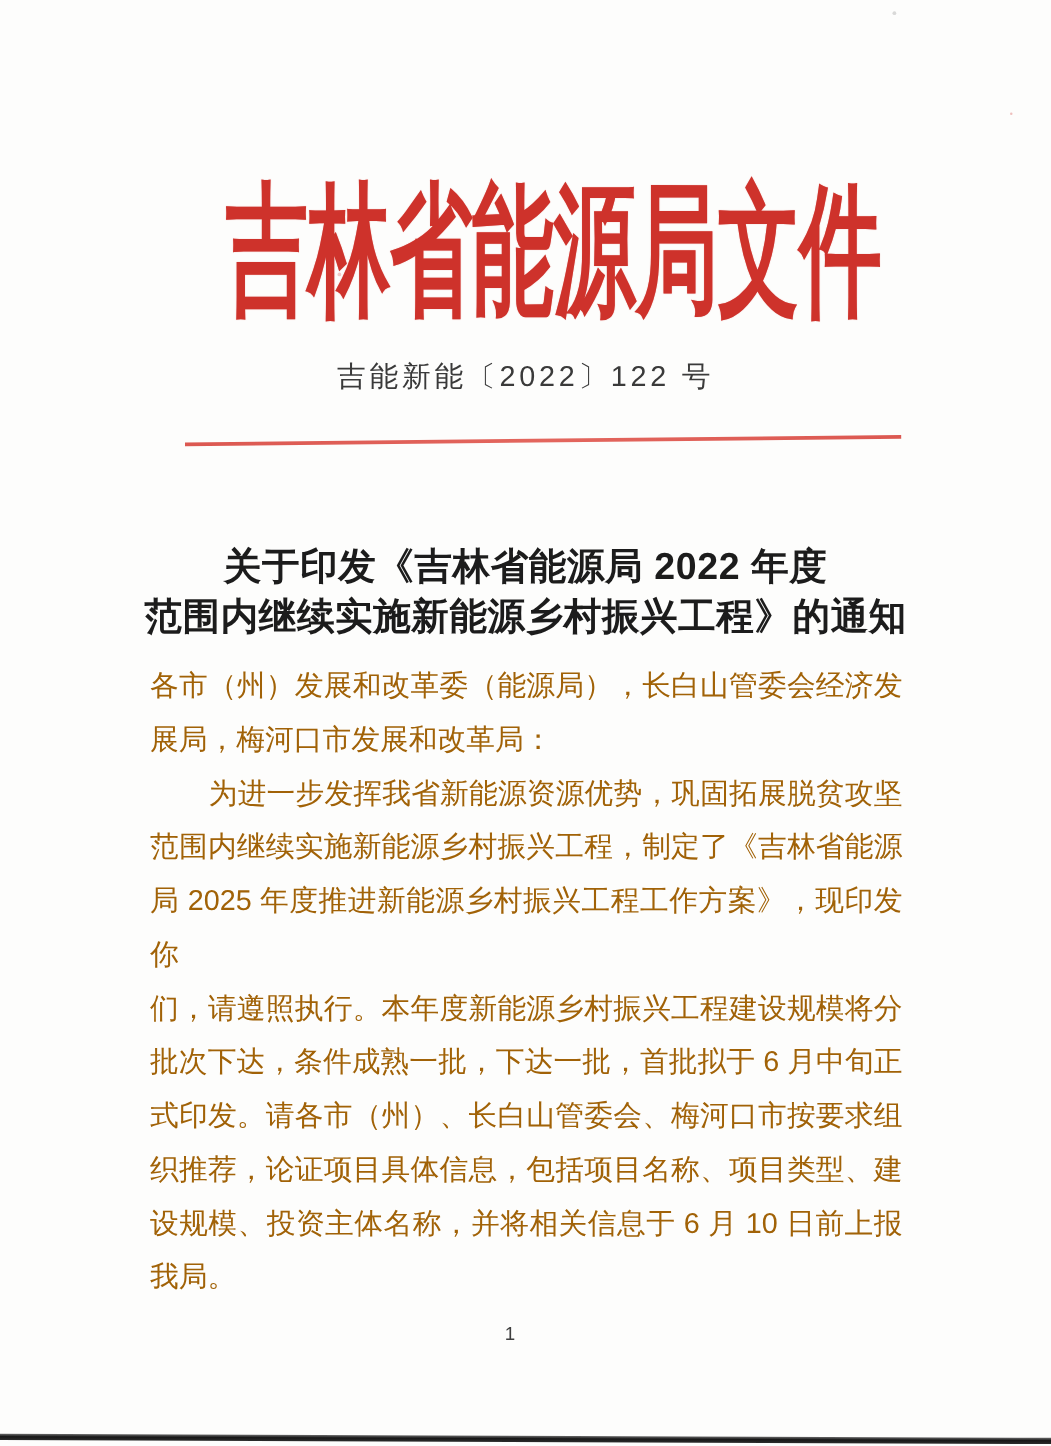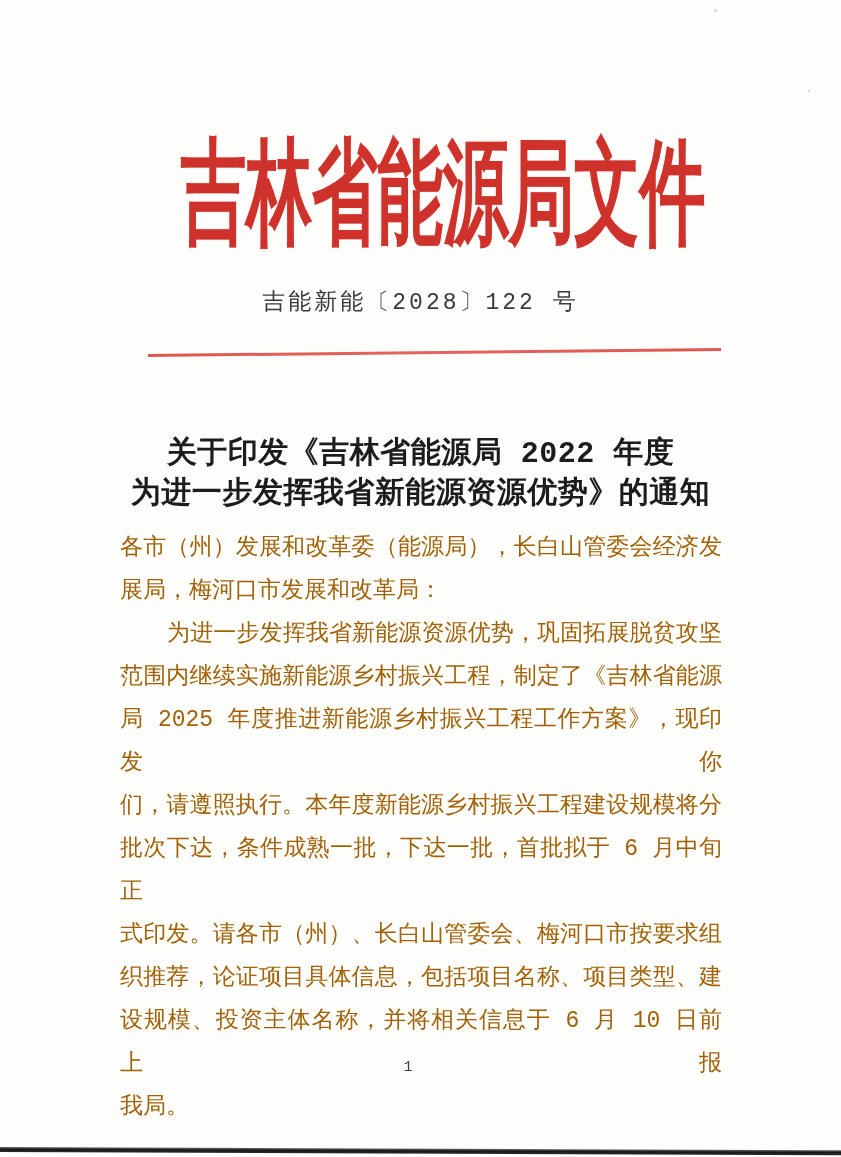--- a/index.html
+++ b/index.html
@@ -7,21 +7,21 @@
     padding: 0;
     background: #e9e9e9;
   }
   .page {
     position: relative;
     width: 841px;
     height: 1157px;
     margin: 0 auto;
     background: #fdfdfc;
     overflow: hidden;
-    font-family: Liberation Mono, monospace;
+    font-family: Liberation Sans, sans-serif;
   }
   
   .masthead {
     position: absolute;
     top: 144px;
     left: 0;
     width: 100%;
     text-align: center;
     line-height: 1;
     font-size: 115px;
@@ -123,27 +123,27 @@
   
   .speck { position: absolute; border-radius: 50%; }
 </style>
 </head>
 <body>
 
 <div class="page">
 
   <div class="masthead">吉林省能源局文件</div>
 
-  <div class="doc-number">吉能新能〔2028〕122 号</div>
+  <div class="doc-number">吉能新能〔2022〕122 号</div>
 
   <div class="red-rule"></div>
 
   <div class="title-block">
     <div>关于印发《吉林省能源局 2022 年度</div>
-    <div>为进一步发挥我省新能源资源优势》的通知</div>
+    <div>范围内继续实施新能源乡村振兴工程》的通知</div>
   </div>
 
   <div class="body-block" id="body-block">
 
   <div class="body-line fill">各市（州）发展和改革委（能源局），长白山管委会经济发</div>
       <div class="body-line">展局，梅河口市发展和改革局：</div>
       <div class="body-line fill indent">为进一步发挥我省新能源资源优势，巩固拓展脱贫攻坚</div>
       <div class="body-line fill">范围内继续实施新能源乡村振兴工程，制定了《吉林省能源</div>
       <div class="body-line fill">局 2025 年度推进新能源乡村振兴工程工作方案》，现印发你</div>
       <div class="body-line fill">们，请遵照执行。本年度新能源乡村振兴工程建设规模将分</div>

